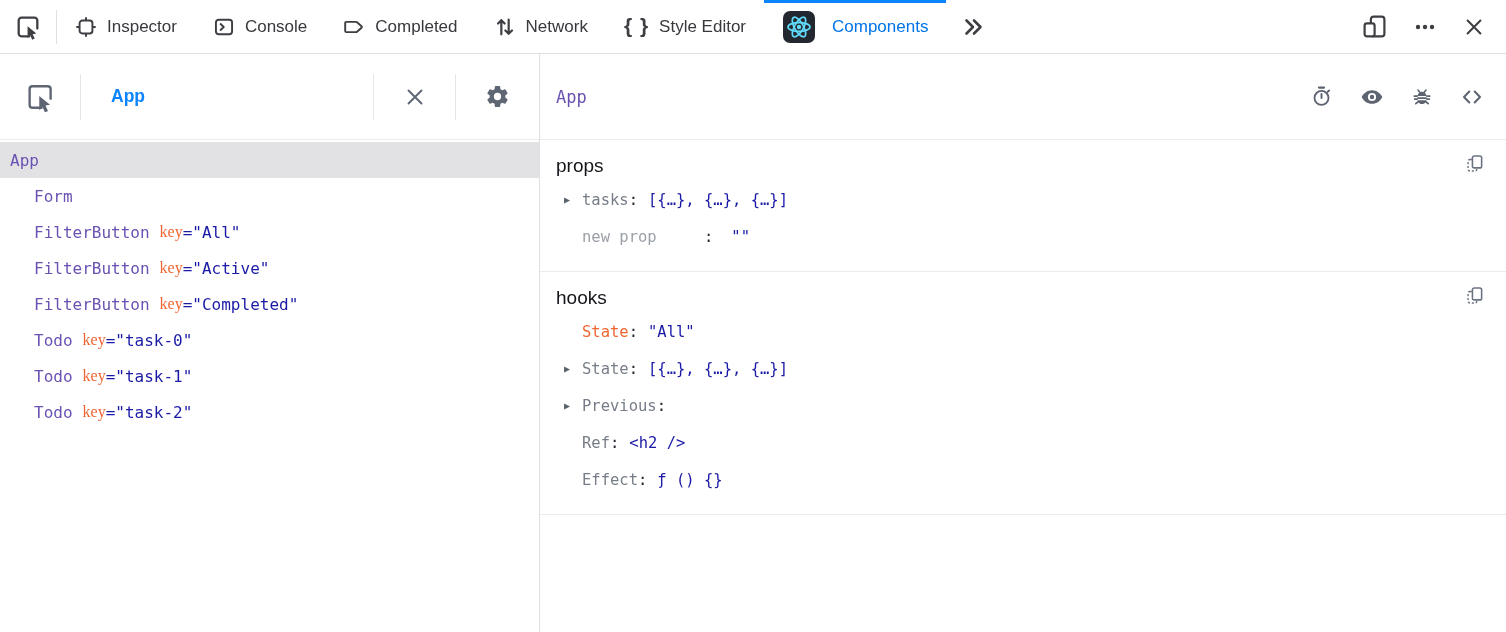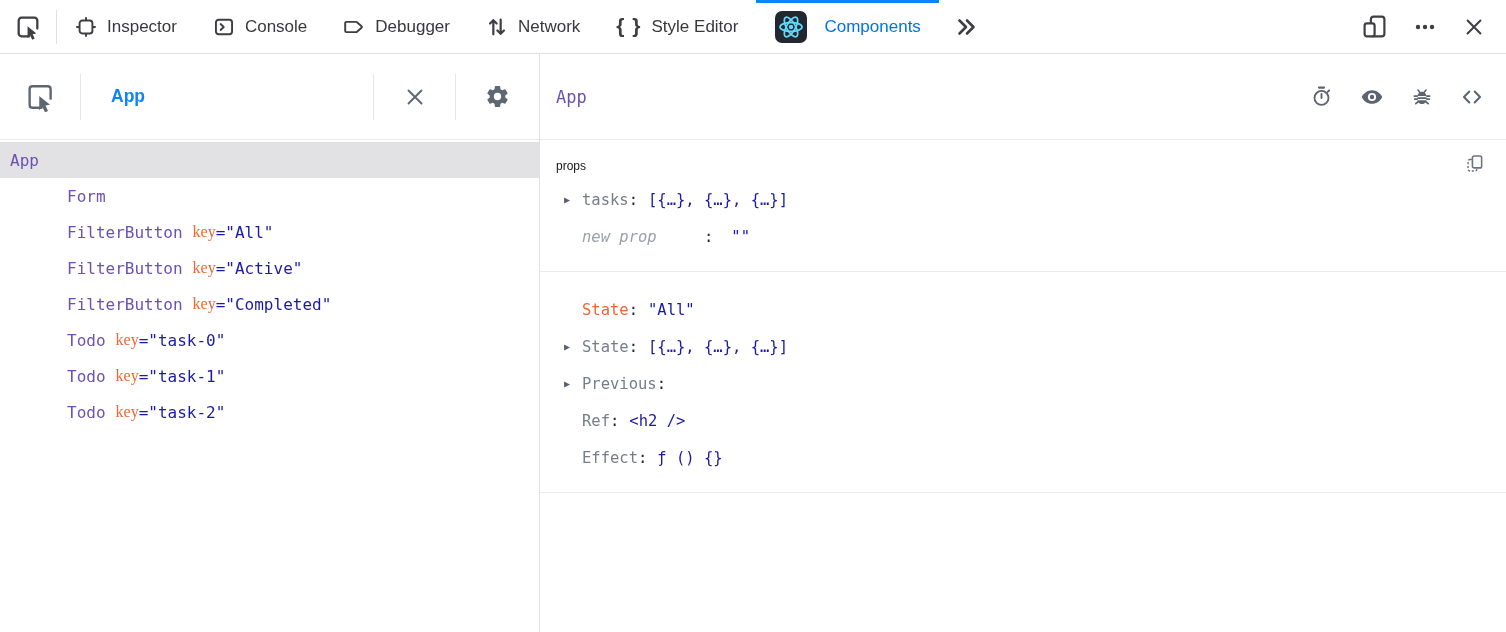--- a/index.html
+++ b/index.html
@@ -32,49 +32,49 @@
   .lh-pick { width:80px; }
   .lh-sep { width:1px; height:46px; background:#e6e6ea; }
   .owner-label { margin-left:30px; color:#0a84ff; font-weight:700; font-size:17.5px; cursor:pointer; }
   .lh-spacer { flex:1; }
   .lh-x { width:81px; }
   .lh-gear { width:83px; }
 
   
   .tree { font-family:"DejaVu Sans Mono", monospace; font-size:16px; padding-top:2px; overflow:hidden; }
   .trow { height:36px; display:flex; align-items:center; padding-left:10px; cursor:pointer; white-space:pre; }
-  .trow.indent { padding-left:34px;margin-left:33px; }
+  .trow.indent { padding-left:34px; }
   .trow.selected { background:#e2e2e5; }
   .cname { color:#6a51b2; }
   .attr { color:#ef6632; margin-left:10px;font-family:Liberation Serif, serif; }
   .attr:empty { margin-left:0; }
   .attrval { color:#1a1aa6; }
 
   
   .right-header { height:86px; flex:none; border-bottom:1px solid #ebebee; display:flex; align-items:center; padding:0 22px 0 16px; }
   .rtitle { font-family:"DejaVu Sans Mono", monospace; font-size:17px; color:#6a51b2; }
   .rh-icons { margin-left:auto; display:flex; align-items:center; gap:27px; color:#5d6470; }
   .rh-icons .icbtn { display:flex; cursor:pointer; }
 
   
   .section { border-bottom:1px solid #ebebee; padding:15px 20px 16px 16px; }
   .section.last { border-bottom:none; flex:1; }
   .sec-head { display:flex; align-items:flex-start; }
-  .sec-title { font-size:12px; color:#15141a; line-height:22px;text-align:center; }
+  .sec-title { font-size:19px; color:#15141a; line-height:22px;text-align:center; }
   .copy-btn { margin-left:auto; color:#6b7280; cursor:pointer; display:flex; margin-top:-2px; }
   .sec-body { margin-top:4px; }
   .kv { height:37px; display:flex; align-items:center; font-family:"DejaVu Sans Mono", monospace; font-size:15.5px; padding-left:8px; }
   .arrow { width:18px; flex:none; font-size:10px; color:#57606c; cursor:pointer; }
   .kv-name.dim { color:#777d88; }
   .kv-name.orange { color:#ef6632; }
   .colon { color:#23272f; margin-right:10px; }
   .kv-value { color:#1a1aa6; white-space:pre; }
   .np-name {
     width:122px; border:none; outline:none; background:transparent;
-    font-family:"DejaVu Sans Mono", monospace; font-size:15.5px; color:#23272f; padding:0;font-style:italic;
+    font-family:"DejaVu Sans Mono", monospace; font-size:15.5px; color:#23272f; padding:0;
   }
   .np-name::placeholder { color:#9ba0a8; opacity:1; }
   .np-value {
     width:70px; border:none; outline:none; background:transparent;
     font-family:"DejaVu Sans Mono", monospace; font-size:15.5px; color:#1a1aa6; padding:0; margin-left:8px;
   }
   .np-value::placeholder { color:#1a1aa6; opacity:1; }
   .src-row { font-family:"DejaVu Sans Mono", monospace; font-size:15.5px; color:#23272f; padding-left:26px; margin-top:17px; }
 
   svg { display:block; }
@@ -112,21 +112,21 @@
       </span>
       <span>Console</span>
     </div>
 
     <div class="tab">
       <span class="ticon">
         <svg width="22" height="22" viewBox="0 0 24 24" fill="none" stroke="currentColor" stroke-width="2.1" stroke-linejoin="round">
           <path d="M3.6 6.4h10.6c.4 0 .8.14 1.1.4l4.9 4.3c.5.5.5 1.3 0 1.8l-4.9 4.3c-.3.26-.7.4-1.1.4H3.6c-.7 0-1.2-.56-1.2-1.25V7.65c0-.7.5-1.25 1.2-1.25z"></path>
         </svg>
       </span>
-      <span>Debugger</span>
+      <span>Completed</span>
     </div>
 
     <div class="tab">
       <span class="ticon">
         <svg width="22" height="22" viewBox="0 0 24 24" fill="none" stroke="currentColor" stroke-width="2.4" stroke-linecap="round" stroke-linejoin="round">
           <path d="M8 20V4.6M8 4.6L4.4 8.2M8 4.6l3.6 3.6"></path>
           <path d="M16 4v15.4M16 19.4l-3.6-3.6M16 19.4l3.6-3.6"></path>
         </svg>
       </span>
       <span>Network</span>
@@ -306,20 +306,29 @@
           <div class="kv">
             <span class="arrow"></span>
             <input class="np-name" placeholder="new prop" style="">
             <span class="colon">:</span>
             <input class="np-value" placeholder="&quot;&quot;" style="">
           </div>
         </div>
       </div>
 
       <div class="section">
+        <div class="sec-head">
+          <span class="sec-title">hooks</span>
+          <span class="copy-btn">
+            <svg width="21" height="21" viewBox="0 0 24 24" fill="none" stroke="currentColor">
+              <rect x="3.5" y="7.5" width="10" height="13" rx="2" stroke-width="1.6" stroke-dasharray="2.4 2"></rect>
+              <rect x="8.5" y="3.5" width="10.5" height="13.5" rx="2" fill="#fff" stroke-width="1.8"></rect>
+            </svg>
+          </span>
+        </div>
         <div class="sec-body">
           <div class="kv">
             <span class="arrow"></span>
             <span class="kv-name orange">State</span>
               <span class="colon">:</span>
             <span class="kv-value">"All"</span>
           </div>
           <div class="kv">
             <span class="arrow">▶</span>
             <span class="kv-name dim">State</span>

